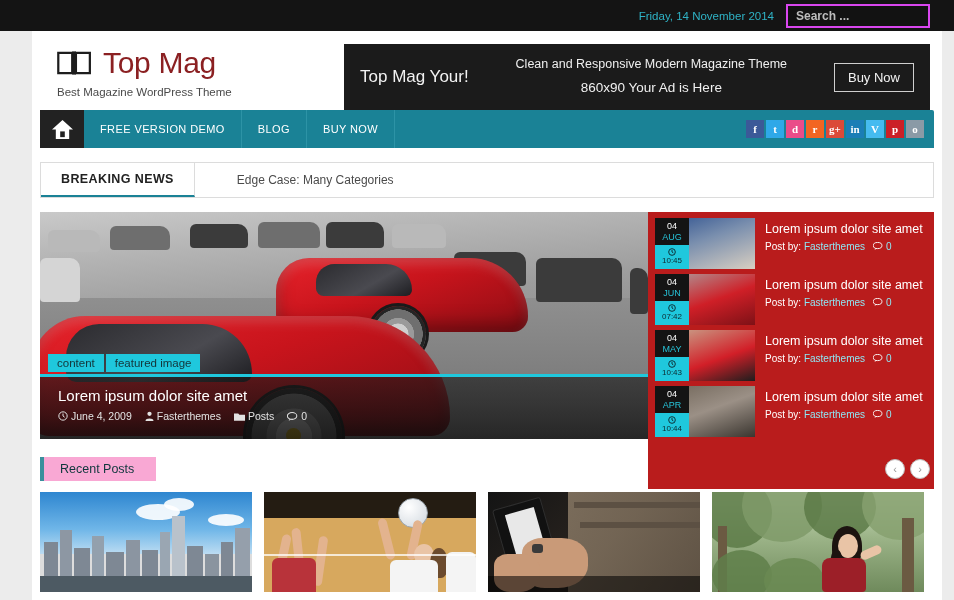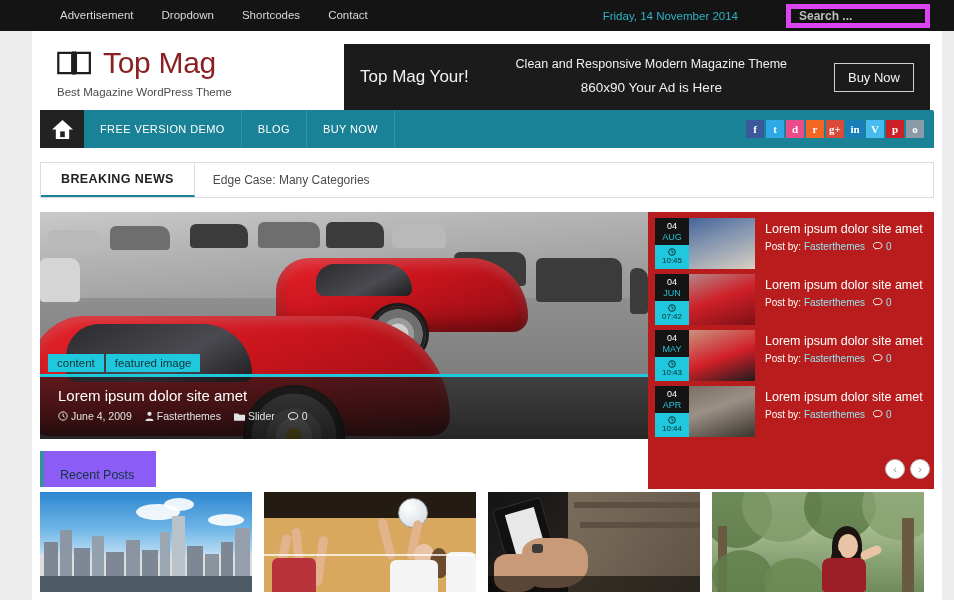--- a/index.html
+++ b/index.html
@@ -26,25 +26,24 @@
     text-decoration:none;
     font-size:11.5px;
     padding:0 14px;
     line-height:31px;
     white-space:nowrap;
   }
   .topbar-right { margin-left:auto; display:flex; align-items:center; gap:12px; }
   .topdate { color:#2fb3c6; font-size:11.5px; white-space:nowrap; }
   .searchbox {
     width:144px; height:24px;
-    border:5px solid #d946ef;
+    border:2px solid #d946ef;
     background:#121212;
     display:flex; align-items:center;
     padding:0 4px 0 8px;
-    margin-left:36px;
   }
   .searchbox input {
     flex:1; background:transparent; border:none; outline:none;
     color:#c9c9c9; font-size:12px; font-weight:bold;
     font-family:"Liberation Sans", sans-serif;
   }
   .searchbox input::placeholder { color:#bdbdbd; font-weight:bold; }
 
   
   .container {
@@ -99,21 +98,21 @@
   .social { margin-left:auto; display:flex; align-items:center; gap:2px; padding-right:10px; }
   .sico {
     width:18px; height:18px; display:flex; align-items:center; justify-content:center;
     color:#fff; font-size:11px; font-weight:bold; cursor:pointer;
     font-family:"Liberation Serif", serif;
   }
 
   
   .breaking {
     margin:14px 8px 0 8px; height:36px;
-    border:1px solid #dcdcdc; display:flex; align-items:stretch; background:#fff;
+    border:1px solid #dcdcdc; display:flex; align-items:stretch; background:#fff;gap:24px;
   }
   .breaking-label {
     display:flex; align-items:center; padding:0 20px;
     font-size:12.5px; font-weight:bold; color:#222; letter-spacing:0.4px;
     border-right:1px solid #dcdcdc;
     border-bottom:2px solid #1a8296;
   }
   .breaking-item { display:flex; align-items:center; padding:0 18px; font-size:12px; color:#4b4b4b; }
 
   
@@ -181,22 +180,22 @@
   }
   .side-txt { padding-left:10px; padding-top:3px; }
   .side-title { color:#fff; font-size:12.5px; line-height:1.35; }
   .side-meta { font-size:10px; color:#dff3f7; margin-top:3px; display:flex; align-items:center; gap:8px; }
   .side-meta b { font-weight:normal; color:#fff; }
   .side-meta i { font-style:normal; color:#8fe6f3; }
 
   
   .recentbar { margin:17px 8px 0 8px; height:26px; display:flex; align-items:center; }
   .recent-tab {
-    background:#8b5cf6; color:#10373d; font-size:12.5px;
-    padding:17px 22px 5px 16px; border-left:4px solid #3a8f9c;
+    background:#f9a8d4; color:#10373d; font-size:12.5px;
+    padding:5px 22px 5px 16px; border-left:4px solid #3a8f9c;
   }
   .arrows { margin-left:auto; display:flex; gap:5px; padding-right:4px; }
   .arrow {
     width:20px; height:20px; border-radius:50%; border:1px solid #bdbdbd;
     display:flex; align-items:center; justify-content:center;
     color:#9a9a9a; font-size:11px; cursor:pointer; background:#fff;
   }
 
   
   .thumbrow { margin:10px 8px 0 8px; display:flex; gap:12px; height:100px; overflow:hidden; }
@@ -227,26 +226,20 @@
   .dress { position:absolute; background:#9c1f28; border-radius:8px 8px 4px 4px; }
   .face { position:absolute; border-radius:50%; background:#e9c4a6; }
   .hair { position:absolute; background:#1c1410; border-radius:50% 50% 40% 40%; }
 </style>
 </head>
 <body>
 
 <div class="page">
 
   <div class="topbar">
-    <nav class="topnav">
-      <a href="#">Advertisement</a>
-      <a href="#">Dropdown</a>
-      <a href="#">Shortcodes</a>
-      <a href="#">Contact</a>
-    </nav>
     <div class="topbar-right">
       <div class="topdate">Friday, 14 November 2014</div>
       <div class="searchbox">
         <input type="text" placeholder="Search ..." style="">
 
       </div>
     </div>
   </div>
 
   <div class="container">
@@ -348,21 +341,21 @@
               <svg width="9" height="10" viewBox="0 0 11 12">
                 <circle cx="5.5" cy="3.4" r="2.6" fill="#e2e2e2"></circle>
                 <path d="M0.6 12 C0.6 8.2 10.4 8.2 10.4 12 Z" fill="#e2e2e2"></path>
               </svg>
               <em style="font-style:normal">Fasterthemes</em>
             </span>
             <span>
               <svg width="11" height="9" viewBox="0 0 13 10">
                 <path d="M0 1.4 h5 l1.4 1.6 H13 V10 H0 Z" fill="#e2e2e2"></path>
               </svg>
-              <em style="font-style:normal">Slider</em>
+              <em style="font-style:normal">Posts</em>
             </span>
             <span>
               <svg width="11" height="9" viewBox="0 0 13 10">
                 <ellipse cx="6" cy="4.4" rx="5.6" ry="4" fill="none" stroke="#e2e2e2" stroke-width="1.2"></ellipse>
                 <path d="M3 8 L2 10 L5 8.6 Z" fill="#e2e2e2"></path>
               </svg>
               <em style="font-style:normal">0</em>
             </span>
           </div>
         </div>

